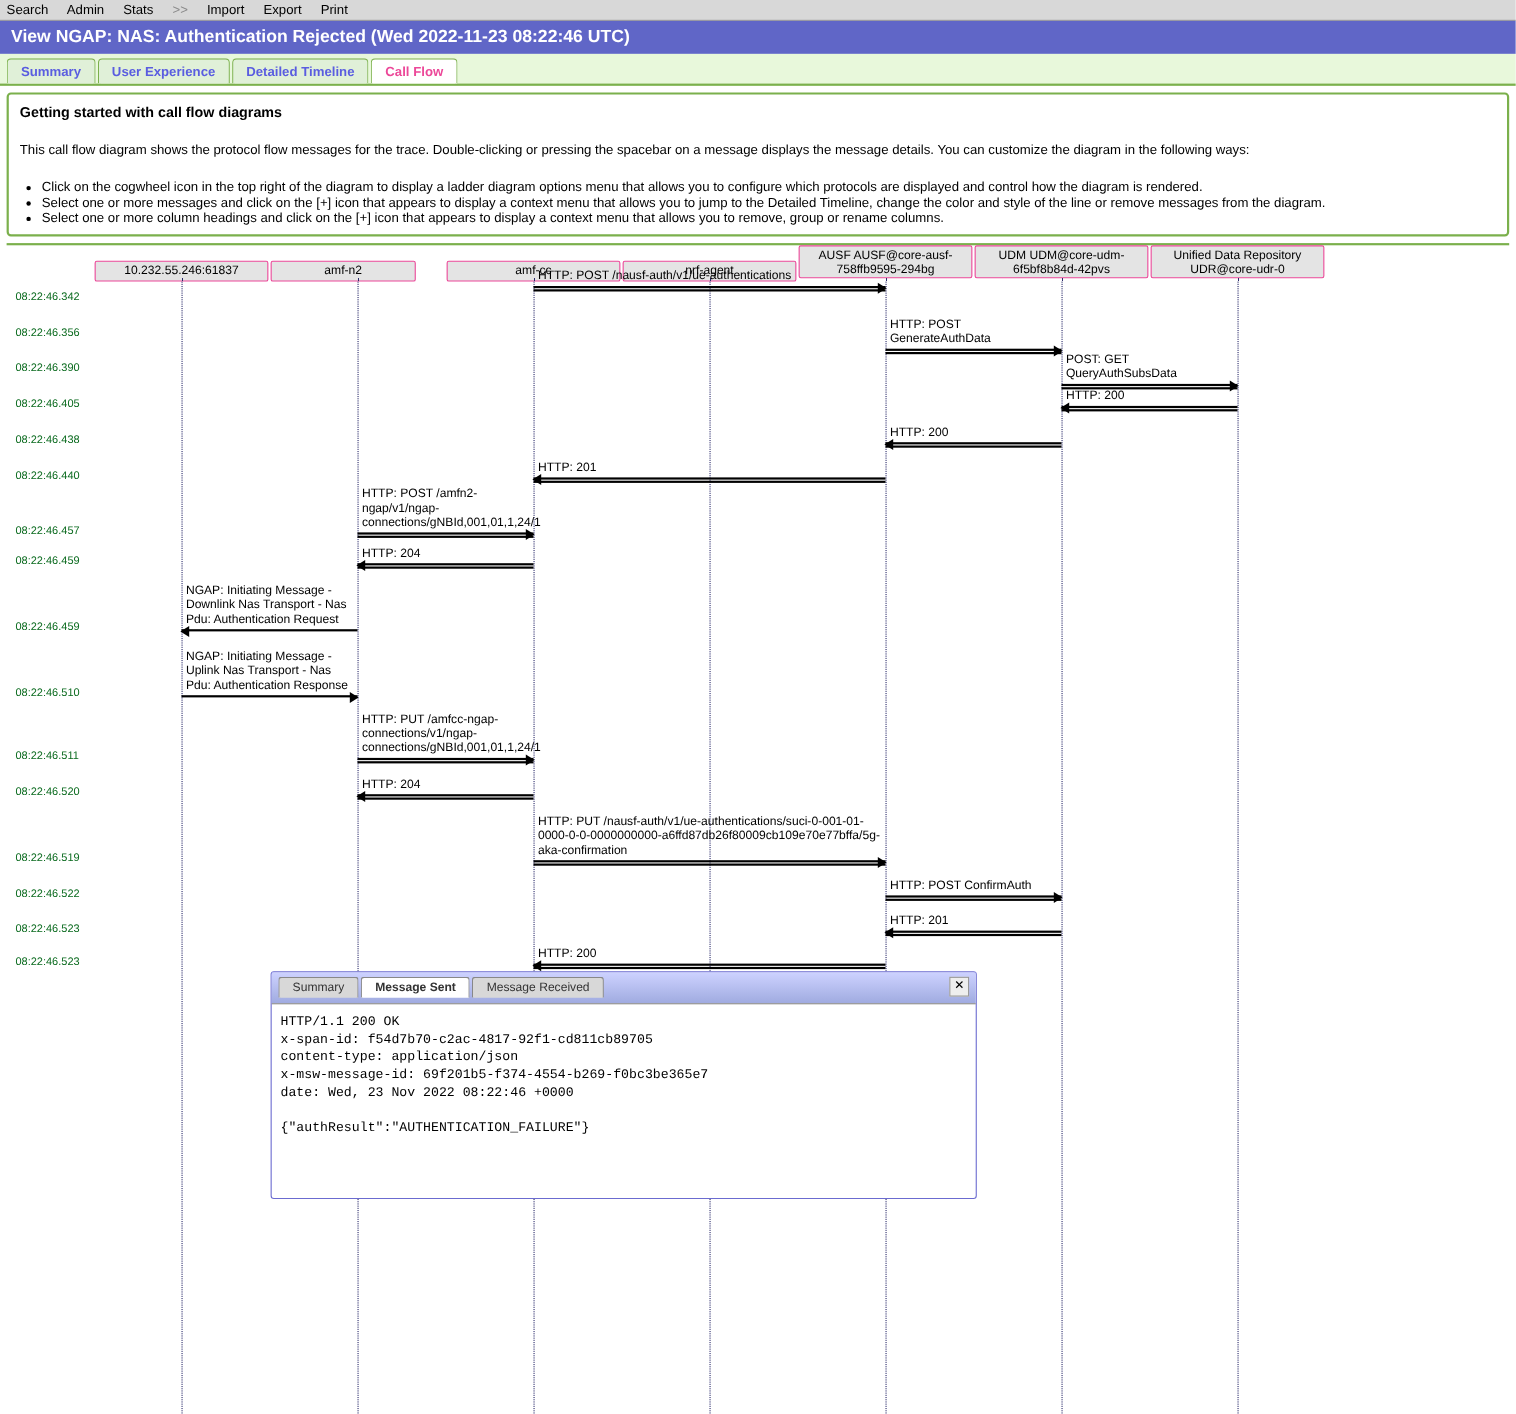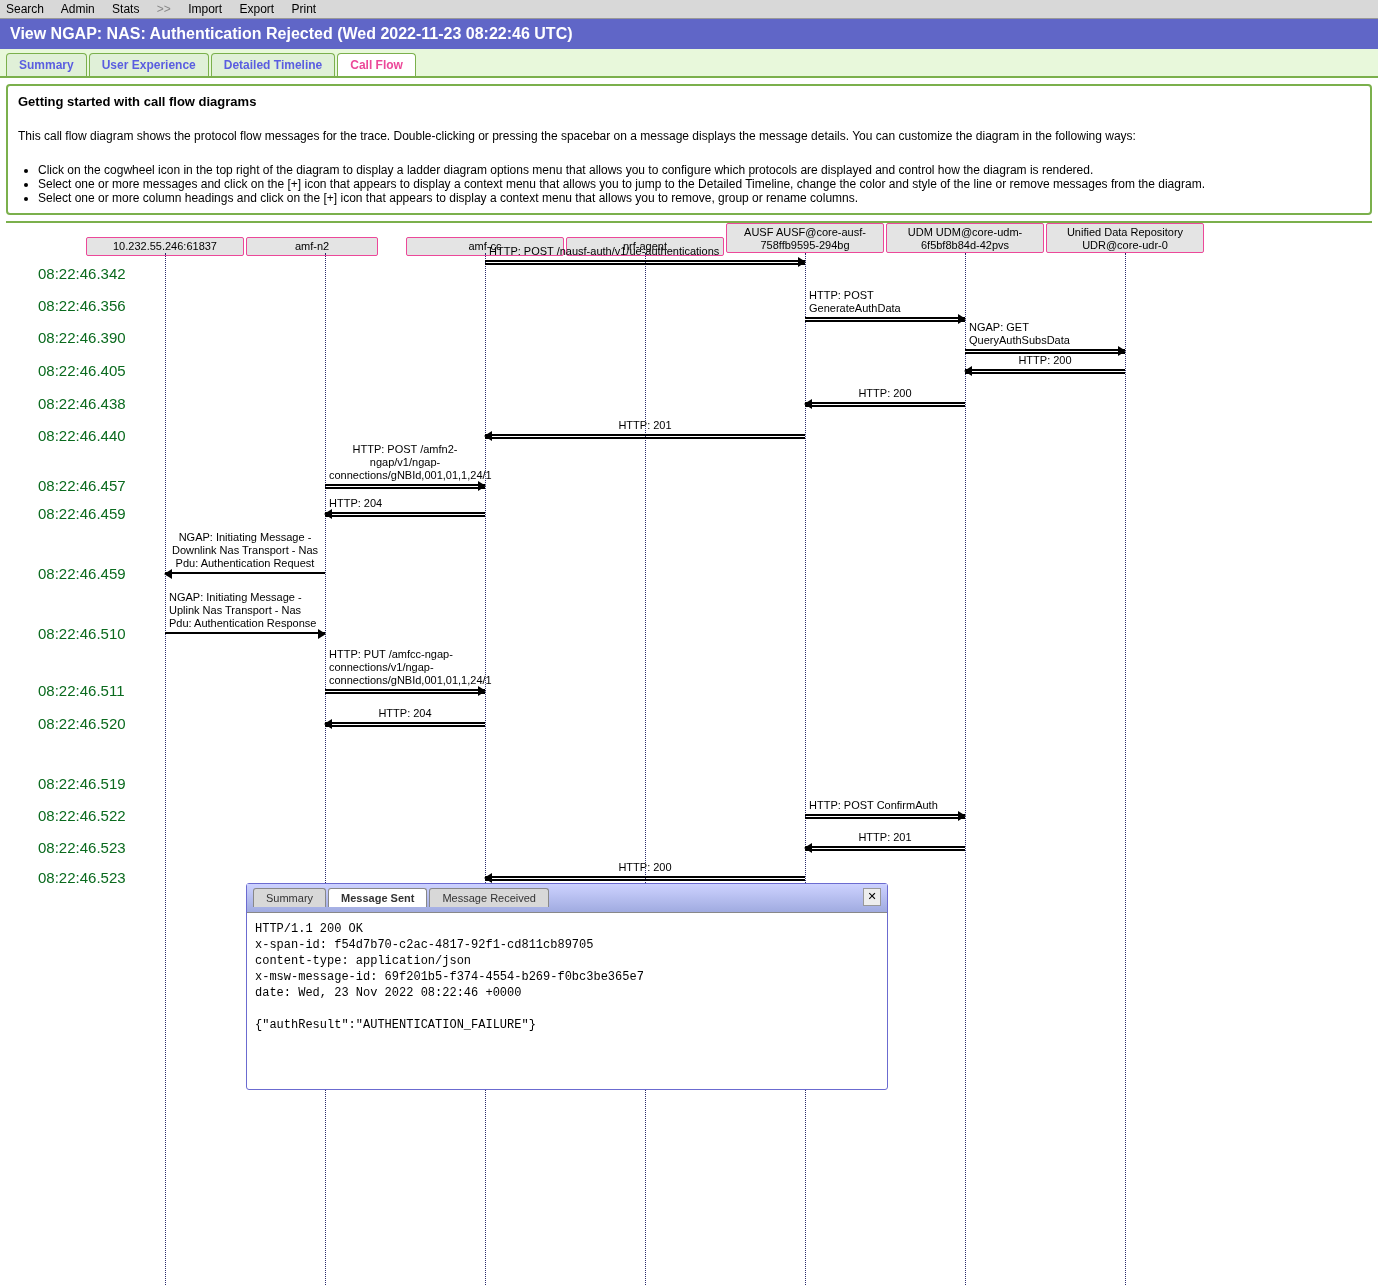--- a/index.html
+++ b/index.html
@@ -11,24 +11,24 @@
   .tabbar .tab{display:inline-block;padding:4px 12px;border:1px solid #7bb04c;border-bottom:none;margin-right:2px;background:#e0f0d8;color:#5a5de0;font-weight:bold;border-radius:4px 4px 0 0;cursor:pointer;}
   .tabbar .tab.active{background:#fff;color:#ec4899;text-align:center;}
   .helpbox{border:2px solid #7bb04c;margin:6px;padding:8px 10px;border-radius:4px;background:#fff;}
   .helpbox h3{margin:0 0 6px 0;font-size:13px;}
   .helpbox p{margin:20px 0;}
   .helpbox ul{margin:6px 0 0 20px;padding:0;}
   .diagram{position:relative;margin:6px;border-top:2px solid #7bb04c;padding-top:6px;height:1090px;}
   .lifeline{position:absolute;top:30px;bottom:0;width:0;border-left:1px dotted #2a2a6a;}
   .colhead{position:absolute;top:6px;background:#e4e4e4;border:1px solid #ec4899;border-radius:2px;text-align:center;font-size:11px;padding:2px 4px;box-sizing:border-box;line-height:13px;}
   .colhead.two{top:0;height:30px;}
-  .ts{position:absolute;left:8px;font-size:15px;color:#0a6a1e;margin-left:24px;}
+  .ts{position:absolute;left:8px;font-size:10px;color:#0a6a1e;}
   .msg{position:absolute;font-size:11px;color:#000;}
   .msg .lbl{text-align:left;white-space:pre-wrap;line-height:13px;padding:0 4px 2px 4px;}
-  .msg .lbl.right{text-align:center;}
+  .msg .lbl.right{text-align:left;}
   .msg .arrow{height:0;position:relative;}
   .arrow .line{position:absolute;left:0;right:0;height:0;}
   .arrow .line.top{border-top:2px solid;}
   .arrow .line.bot{border-top:2px solid;top:3px;}
   .arrow .head{position:absolute;width:0;height:0;border-top:5px solid transparent;border-bottom:5px solid transparent;top:-3px;}
   .arrow.right .head{right:-1px;border-left:8px solid;}
   .arrow.left  .head{left:-1px;border-right:8px solid;}
   .blue .line{border-color:#3a3aff;} .blue .head{border-left-color:#3a3aff;border-right-color:#3a3aff;}
   .red  .line{border-color:#d01010;} .red  .head{border-left-color:#d01010;border-right-color:#d01010;}
   .panelwrap{position:absolute;left:240px;width:640px;border:1px solid #6b6bd0;border-radius:3px;background:#fff;}
@@ -93,21 +93,21 @@
     <div class="msg" style="left: 799px; width: 160px; top: 66px;">
       <div class="lbl left">HTTP: POST GenerateAuthData</div>
       <div class="arrow blue right">
         <div class="line top"></div>
         <div class="line bot"></div>
         <div class="head"></div>
       </div>
     </div>
     <div class="ts" style="top: 106px;">08:22:46.390</div>
     <div class="msg" style="left: 959px; width: 160px; top: 98px;">
-      <div class="lbl left">NGAP: GET QueryAuthSubsData</div>
+      <div class="lbl left">POST: GET QueryAuthSubsData</div>
       <div class="arrow blue right">
         <div class="line top"></div>
         <div class="line bot"></div>
         <div class="head"></div>
       </div>
     </div>
     <div class="ts" style="top: 139px;">08:22:46.405</div>
     <div class="msg" style="left: 959px; width: 160px; top: 131px;">
       <div class="lbl right">HTTP: 200</div>
       <div class="arrow blue left">
@@ -180,20 +180,28 @@
     <div class="ts" style="top: 492px;">08:22:46.520</div>
     <div class="msg" style="left: 319px; width: 160px; top: 484px;">
       <div class="lbl right">HTTP: 204</div>
       <div class="arrow blue left">
         <div class="line top"></div>
         <div class="line bot"></div>
         <div class="head"></div>
       </div>
     </div>
     <div class="ts" style="top: 552px;">08:22:46.519</div>
+    <div class="msg" style="left: 479px; width: 320px; top: 518px;">
+      <div class="lbl left">HTTP: PUT /nausf-auth/v1/ue-authentications/suci-0-001-01-0000-0-0-0000000000-a6ffd87db26f80009cb109e70e77bffa/5g-aka-confirmation</div>
+      <div class="arrow blue right">
+        <div class="line top"></div>
+        <div class="line bot"></div>
+        <div class="head"></div>
+      </div>
+    </div>
     <div class="ts" style="top: 584px;">08:22:46.522</div>
     <div class="msg" style="left: 799px; width: 160px; top: 576px;">
       <div class="lbl left">HTTP: POST ConfirmAuth</div>
       <div class="arrow blue right">
         <div class="line top"></div>
         <div class="line bot"></div>
         <div class="head"></div>
       </div>
     </div>
     <div class="ts" style="top: 616px;">08:22:46.523</div>

